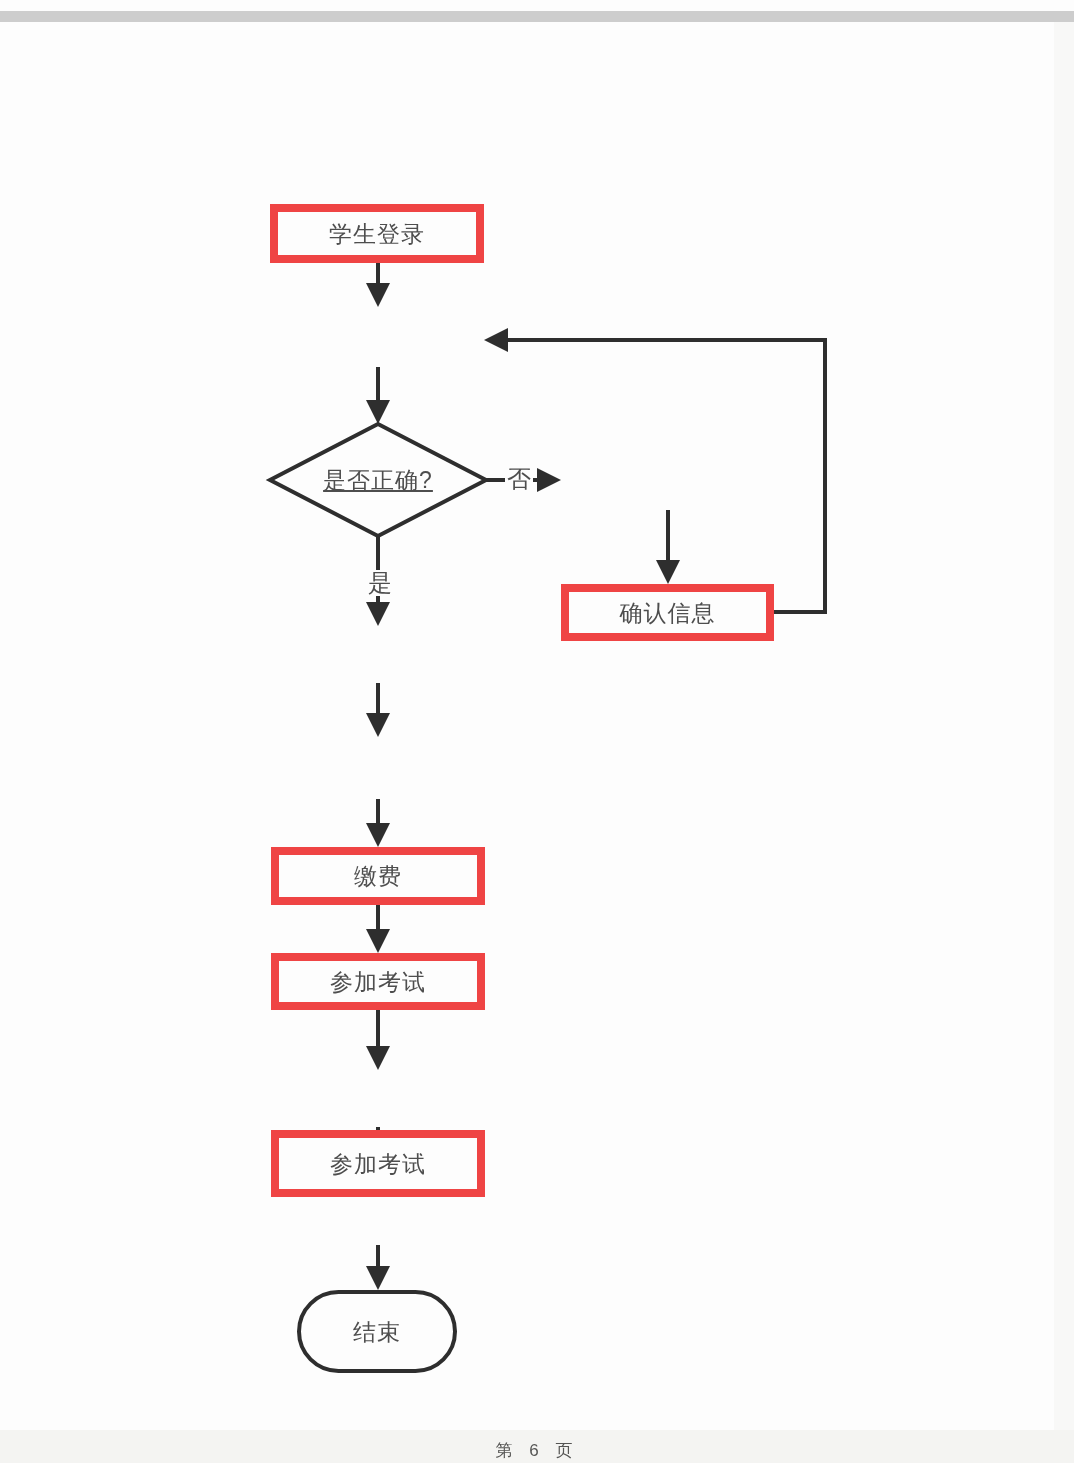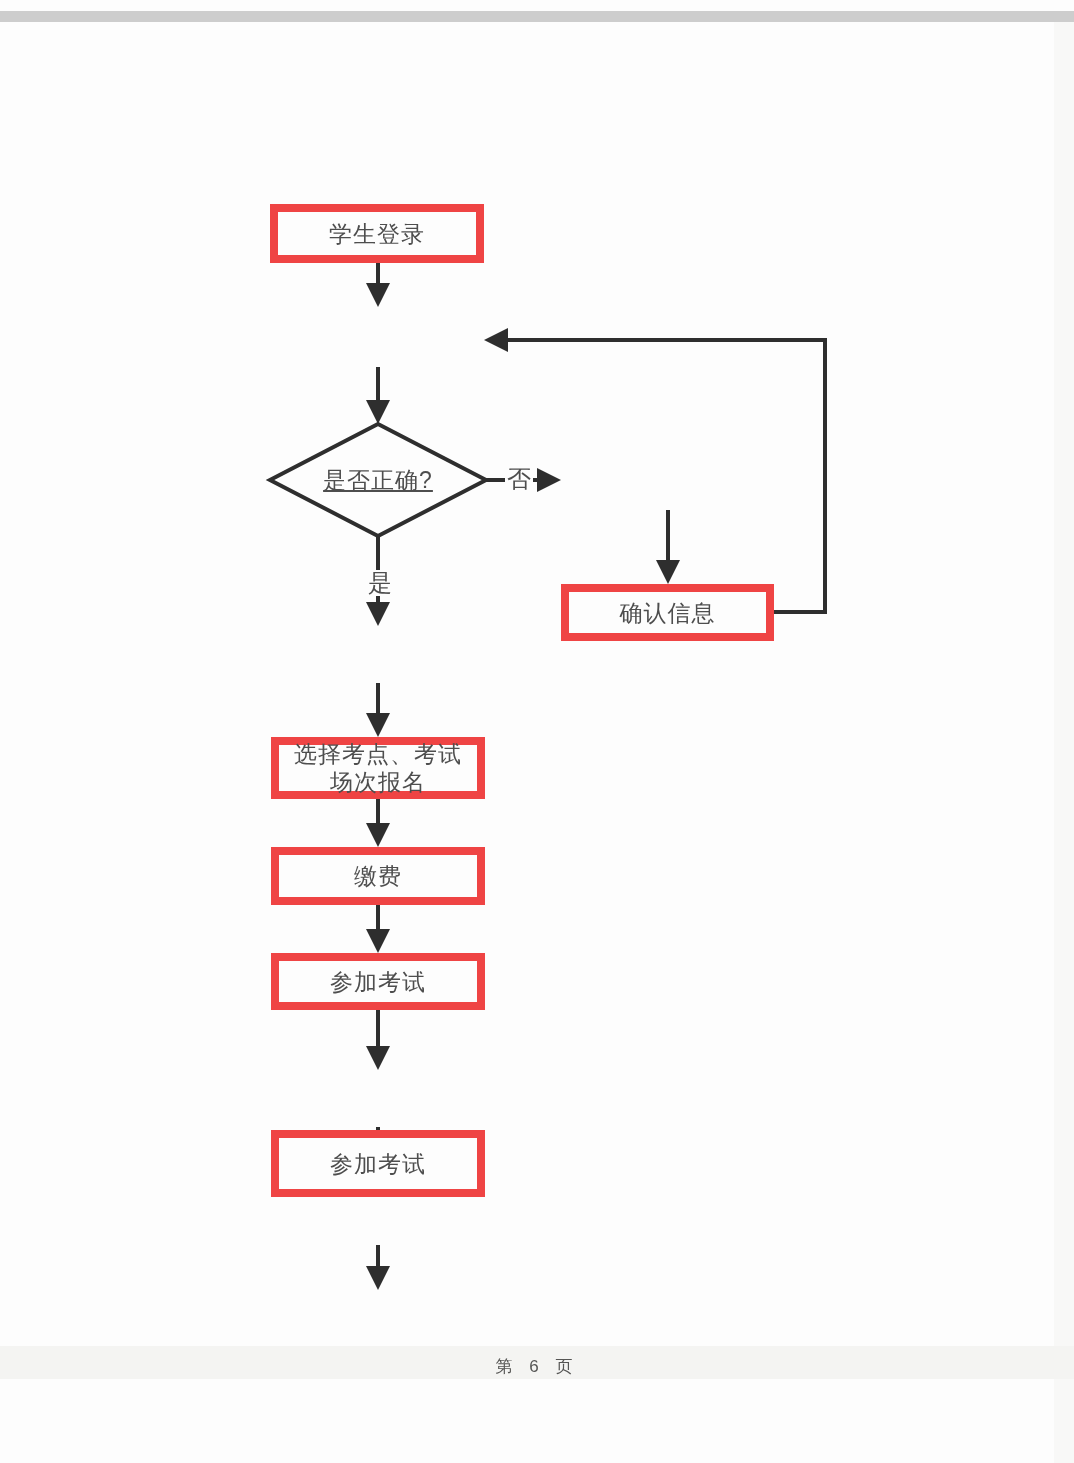--- a/index.html
+++ b/index.html
@@ -22,21 +22,21 @@
     background: #cdcdcd;
   }
   .right-strip {
     position: absolute;
     right: 0; top: 22px;
     width: 20px; height: 1441px;
     background: #f8f8f7;
   }
   .footer-band {
     position: absolute;
-    left: 0; top: 1346px;
+    left: 0; top: 1430px;
     width: 100%; height: 33px;
     background: #f4f4f2;
     display: flex;
     align-items: center;
     justify-content: center;
   }
   .footer-text {
     font-size: 17px;
     color: #555554;
     letter-spacing: 6px;
@@ -144,37 +144,37 @@
   <div class="node decision-text" style="left:280px; top:434px; width:196px; height:92px;">
     <span>是否正确?</span>
   </div>
 
 
   <div class="node process" style="left:561px; top:584px; width:213px; height:57px;">
     <span>确认信息</span>
   </div>
 
 
-  <div class="node process" style="left:271px; top:737px; width:214px; height:62px;">
-    <span>选择考点、考试场次报名</span>
-  </div>
 
   <div class="node process" style="left:271px; top:847px; width:214px; height:58px;">
     <span>缴费</span>
   </div>
 
   <div class="node process" style="left:271px; top:953px; width:214px; height:57px;">
     <span>参加考试</span>
   </div>
 
   <div class="node process" style="left:271px; top:1130px; width:214px; height:67px;">
     <span>参加考试</span>
   </div>
 
 
+  <div class="node terminator" style="left:297px; top:1290px; width:160px; height:83px;">
+    <span>结束</span>
+  </div>
 
   <div class="edge-label" style="left:505px; top:466px;">否</div>
 
   <div class="edge-label" style="left:366px; top:570px;">是</div>
 
   <div class="footer-band">
     <span class="footer-text">第 6 页</span>
   </div>
 
 </div>

